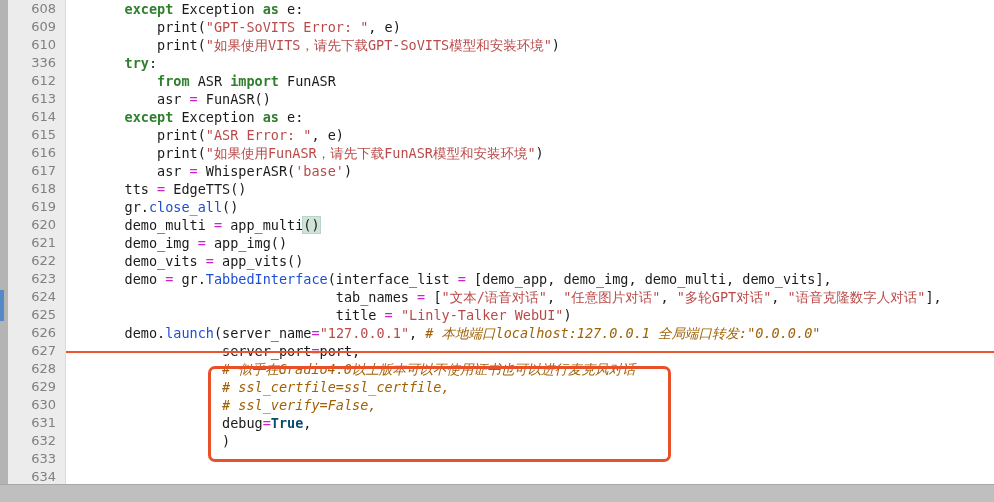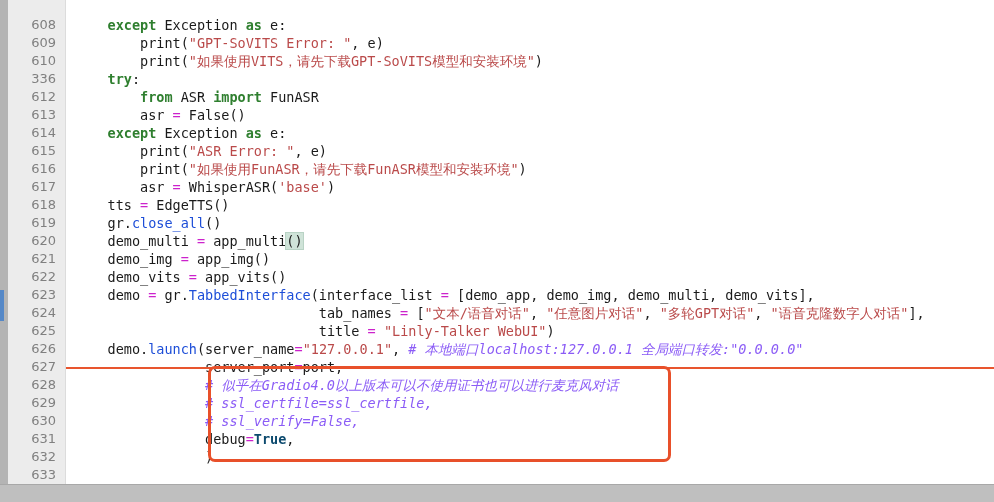--- a/index.html
+++ b/index.html
@@ -64,48 +64,48 @@
     left: 0;
     top: 484px;
     width: 994px;
     height: 18px;
     background: #bfbfbf;
     border-top: 1px solid #a8a8a8;
   }
 
   .rows {
     position: absolute;
-    left: 0; top: 16px;
+    left: 0; top: 0;
     width: 100%;
   }
   .row {
     height: 18px;
     line-height: 18px;
     white-space: pre;
     font-size: 13.5px;
     position: relative;
   }
   .gutter .row {
     text-align: right;
     padding-right: 9px;
     color: #808080;
     font-size: 13px;
     font-family: "DejaVu Sans", "Liberation Sans", sans-serif;
   }
   .code-surface .row {
-    padding-left: 9px;
+    padding-left: 26px;
     color: #1a1a1a;
   }
 
   
   .kw    { color: #2f7f2f; font-weight: bold; }   
   .str   { color: #ba4a4a; }                      
   .op    { color: #cc22cc; }                      
   .fn    { color: #1d4ed8; }                      
-  .cmt   { color: #8b5cf6; font-style: italic; }  
+  .cmt   { color: #a16207; font-style: italic; }  
   .bool  { color: #0c4a6e; font-weight: bold; }   
   .plain { color: #1a1a1a; }
 
   
   .brkmatch {
     background: #cfe3d8;
     outline: 1px solid #b9d3c5;
   }
   .caret {
     display: inline-block;
@@ -181,21 +181,21 @@
       </div>
   </div>
 
   <div class="code-surface">
     <div class="rows" id="code-rows">
         <div class="row"><span class="plain">    </span><span class="kw">except</span><span class="plain"> Exception </span><span class="kw">as</span><span class="plain"> e:</span></div>
         <div class="row"><span class="plain">        print(</span><span class="str">"GPT-SoVITS Error: "</span><span class="plain">, e)</span></div>
         <div class="row"><span class="plain">        print(</span><span class="str">"如果使用VITS，请先下载GPT-SoVITS模型和安装环境"</span><span class="plain">)</span></div>
         <div class="row"><span class="plain">    </span><span class="kw">try</span><span class="plain">:</span></div>
         <div class="row"><span class="plain">        </span><span class="kw">from</span><span class="plain"> ASR </span><span class="kw">import</span><span class="plain"> FunASR</span></div>
-        <div class="row"><span class="plain">        asr </span><span class="op">=</span><span class="plain"> False()</span></div>
+        <div class="row"><span class="plain">        asr </span><span class="op">=</span><span class="plain"> FunASR()</span></div>
         <div class="row"><span class="plain">    </span><span class="kw">except</span><span class="plain"> Exception </span><span class="kw">as</span><span class="plain"> e:</span></div>
         <div class="row"><span class="plain">        print(</span><span class="str">"ASR Error: "</span><span class="plain">, e)</span></div>
         <div class="row"><span class="plain">        print(</span><span class="str">"如果使用FunASR，请先下载FunASR模型和安装环境"</span><span class="plain">)</span></div>
         <div class="row"><span class="plain">        asr </span><span class="op">=</span><span class="plain"> WhisperASR(</span><span class="str">'base'</span><span class="plain">)</span></div>
         <div class="row"><span class="plain">    tts </span><span class="op">=</span><span class="plain"> EdgeTTS()</span></div>
         <div class="row"><span class="plain">    gr.</span><span class="fn">close_all</span><span class="plain">()</span></div>
         <div class="row"><span class="plain">    demo_multi </span><span class="op">=</span><span class="plain"> app_multi</span><span class="brkmatch">()</span><span class="caret"></span></div>
         <div class="row"><span class="plain">    demo_img </span><span class="op">=</span><span class="plain"> app_img()</span></div>
         <div class="row"><span class="plain">    demo_vits </span><span class="op">=</span><span class="plain"> app_vits()</span></div>
         <div class="row"><span class="plain">    demo </span><span class="op">=</span><span class="plain"> gr.</span><span class="fn">TabbedInterface</span><span class="plain">(interface_list </span><span class="op">=</span><span class="plain"> [demo_app, demo_img, demo_multi, demo_vits],</span></div>

